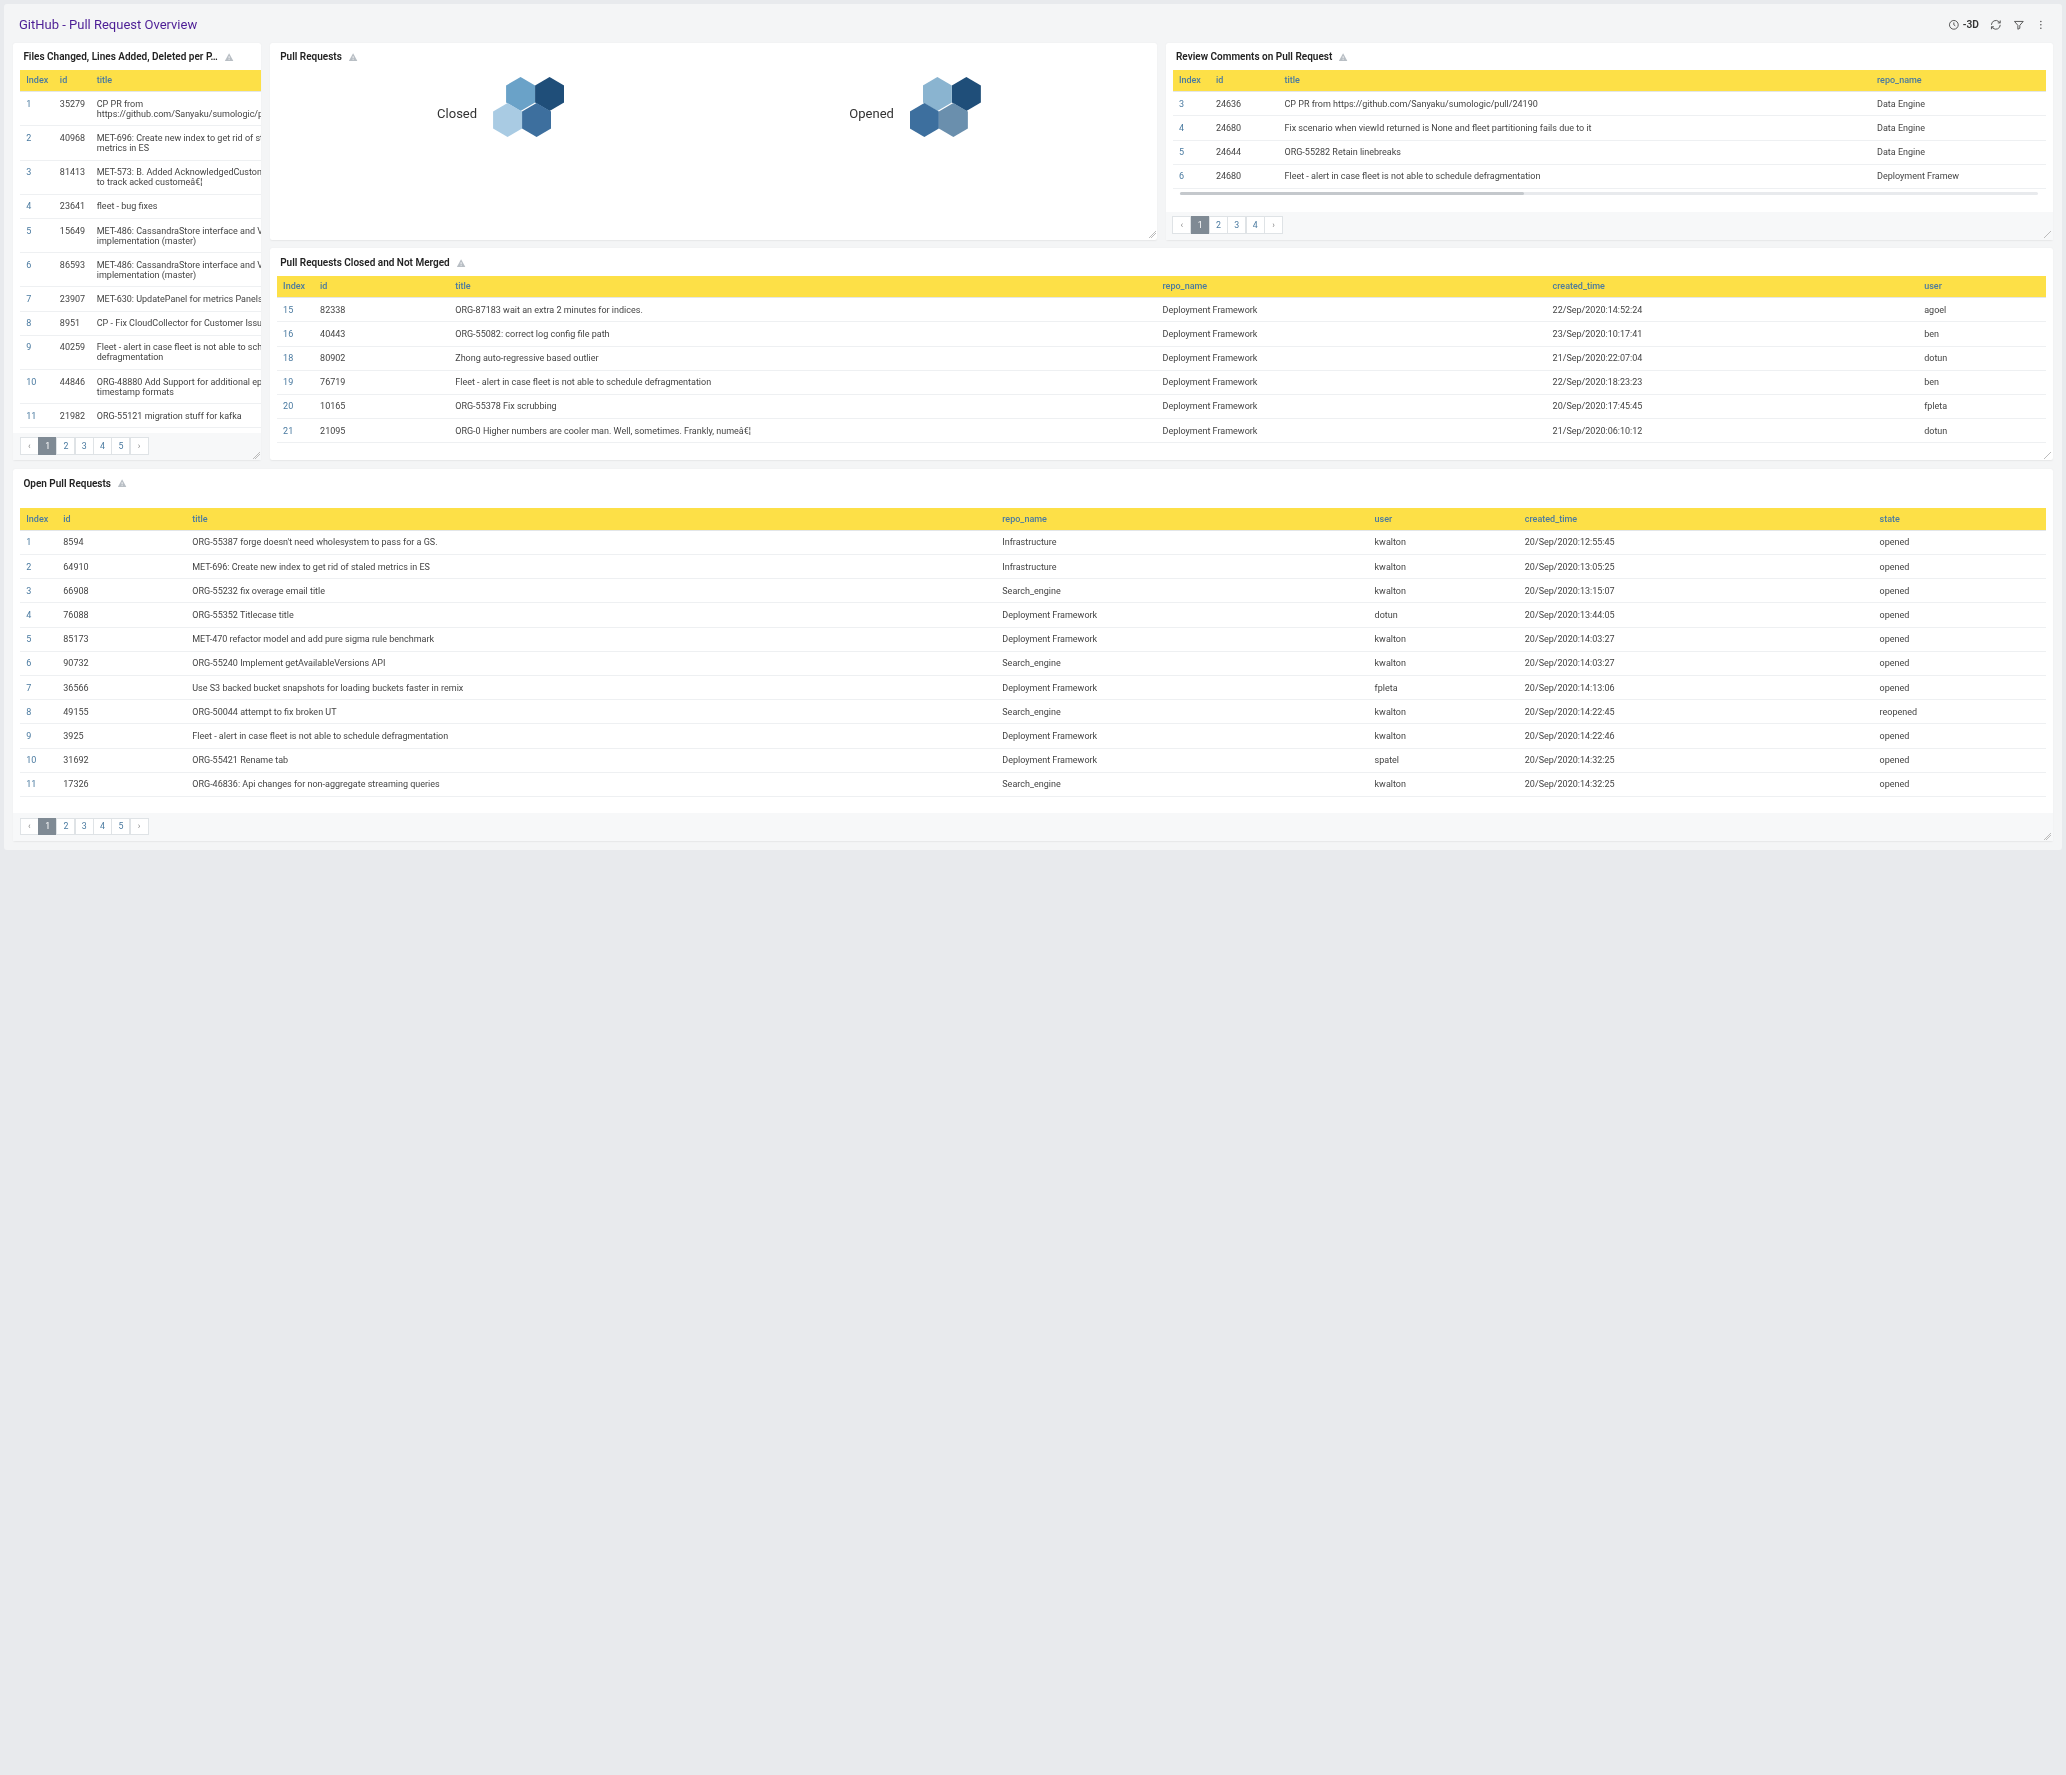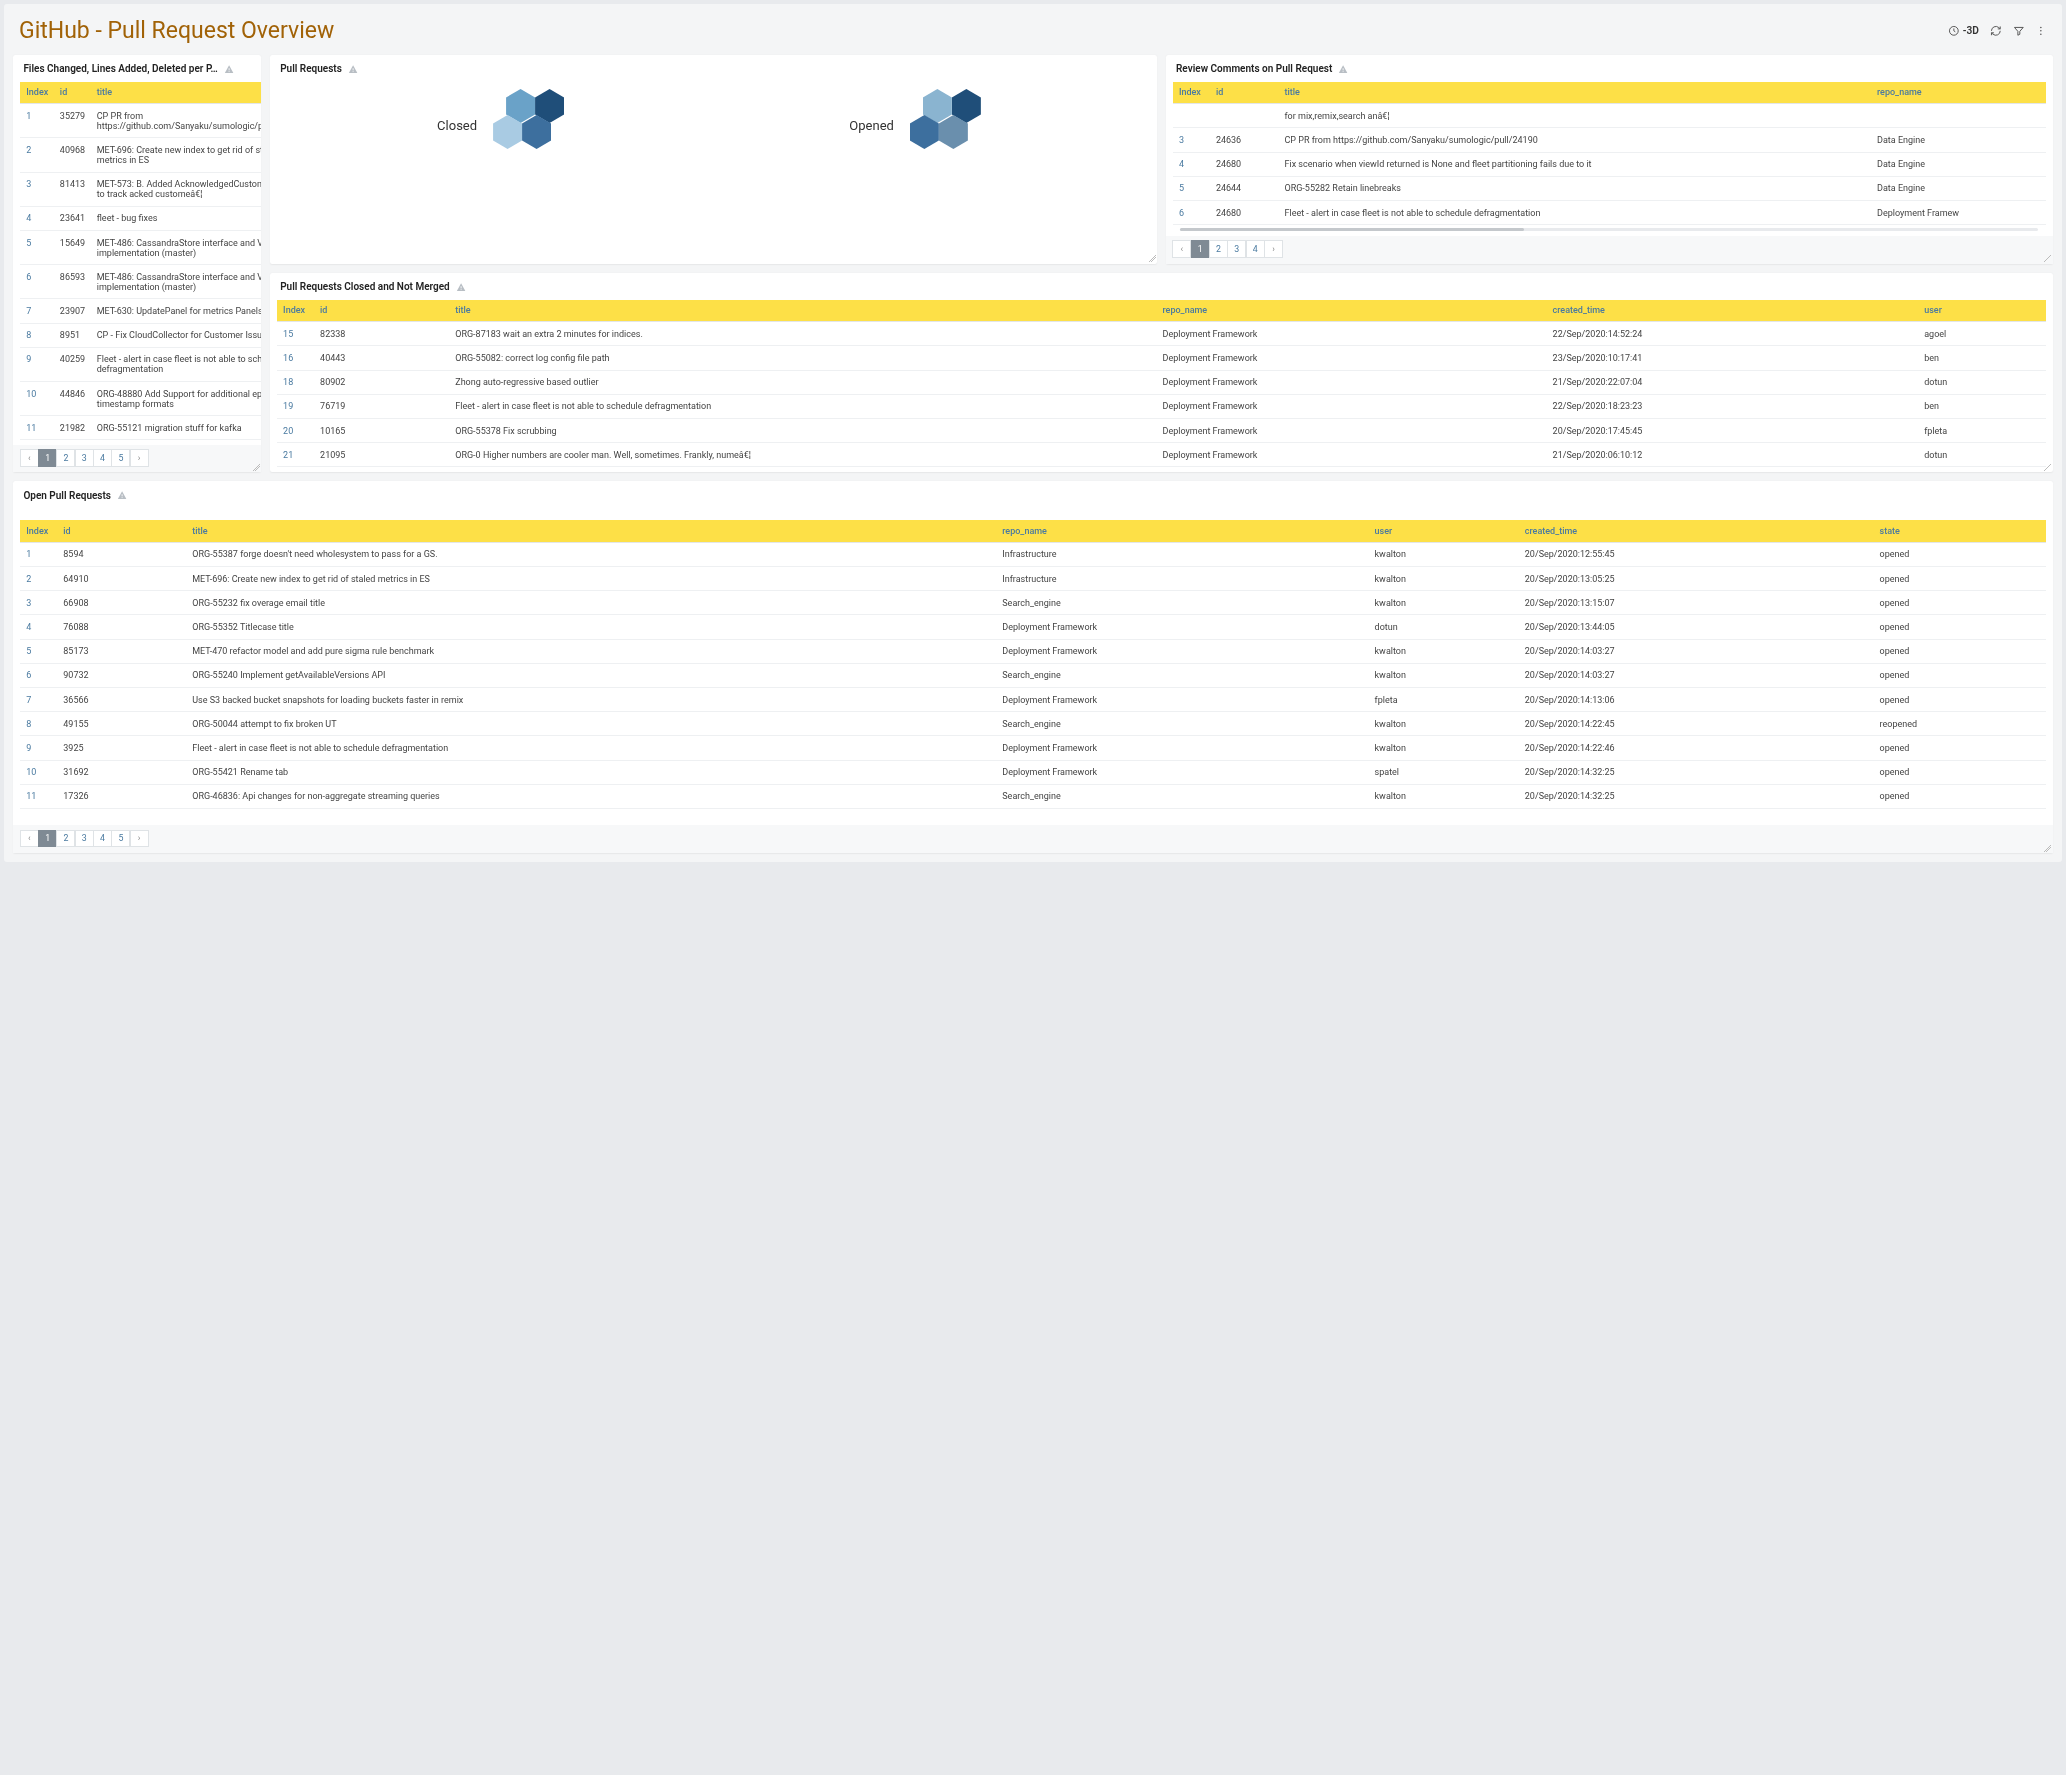--- a/index.html
+++ b/index.html
@@ -15,23 +15,23 @@
     border-radius: 2.9px;
     padding: 0;
   }
   .header {
     display: flex;
     align-items: center;
     justify-content: space-between;
     padding: 13px 14.6px 10.2px;
   }
   .title {
-    font-size: 23px;
+    font-size: 13px;
     font-weight: 400;
-    color: #a16207;
+    color: #4c1d95;
   }
   .header-actions {
     display: flex;
     align-items: center;
     gap: 11px;
     color: #555;
   }
   .time-range {
     display: flex;
     align-items: center;
@@ -318,26 +318,20 @@
           <thead>
               <tr>
             <th>Index</th>
             <th>id</th>
             <th>title</th>
             <th>repo_name</th>
           </tr>
             </thead>
           <tbody id="review-body">
               <tr>
-                <td class="idx-cell"></td>
-                <td></td>
-                <td>for mix,remix,search anâ€¦</td>
-                <td></td>
-              </tr>
-              <tr>
                 <td class="idx-cell">3</td>
                 <td>24636</td>
                 <td>CP PR from https://github.com/Sanyaku/sumologic/pull/24190</td>
                 <td>Data Engine</td>
               </tr>
               <tr>
                 <td class="idx-cell">4</td>
                 <td>24680</td>
                 <td>Fix scenario when viewId returned is None and fleet partitioning fails due to it</td>
                 <td>Data Engine</td>

